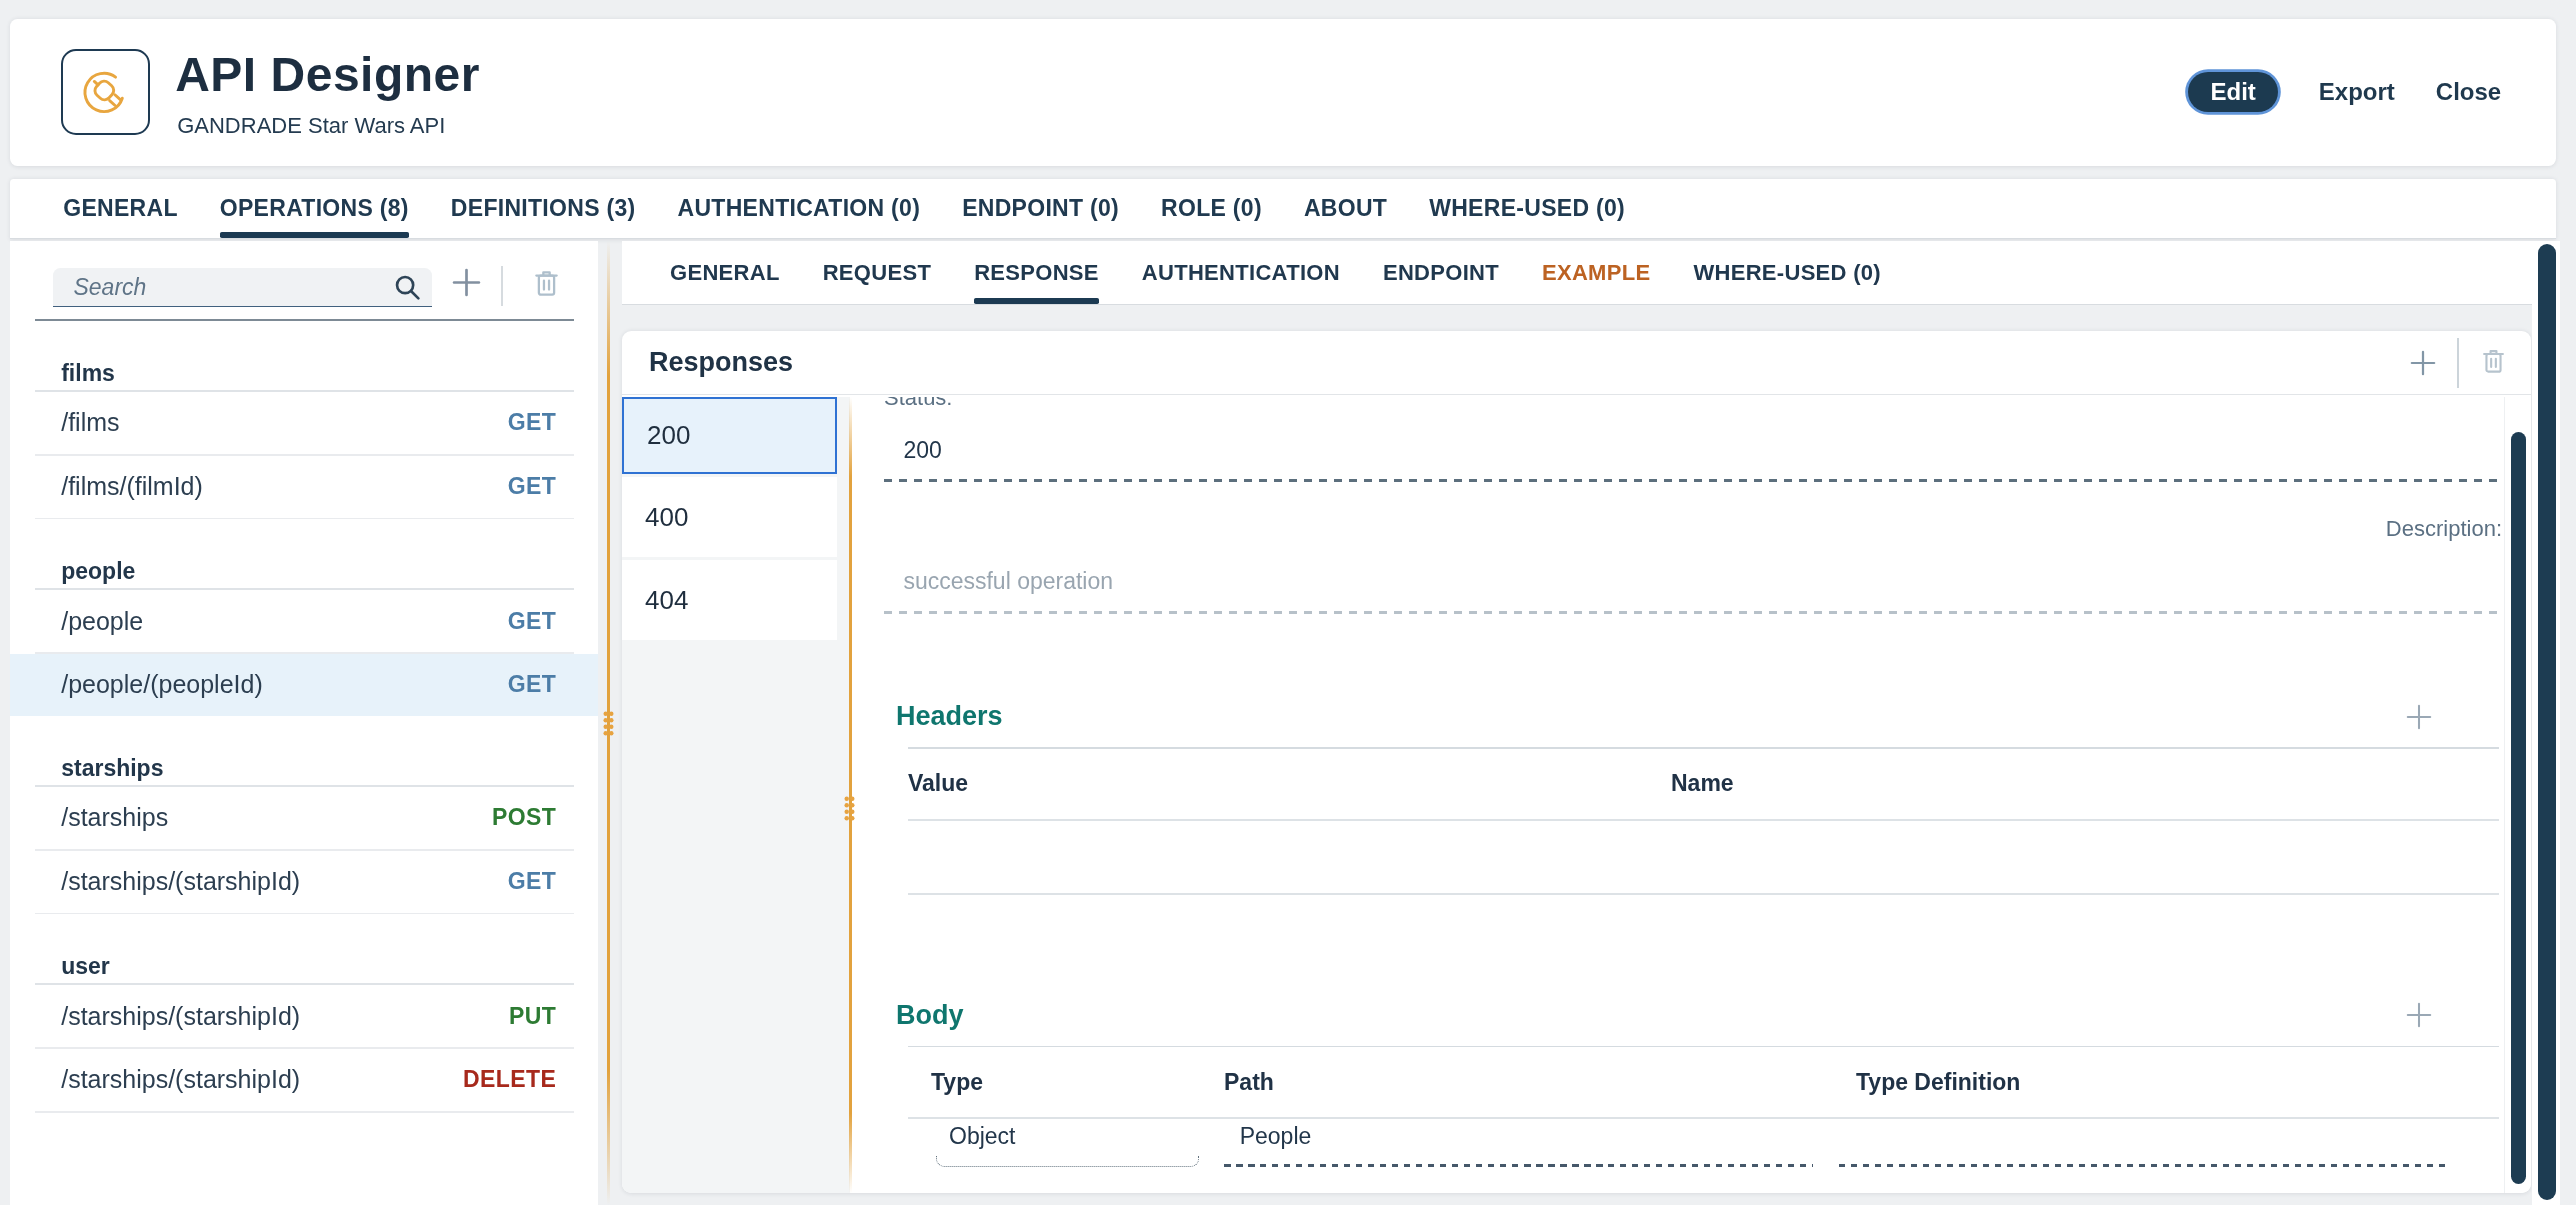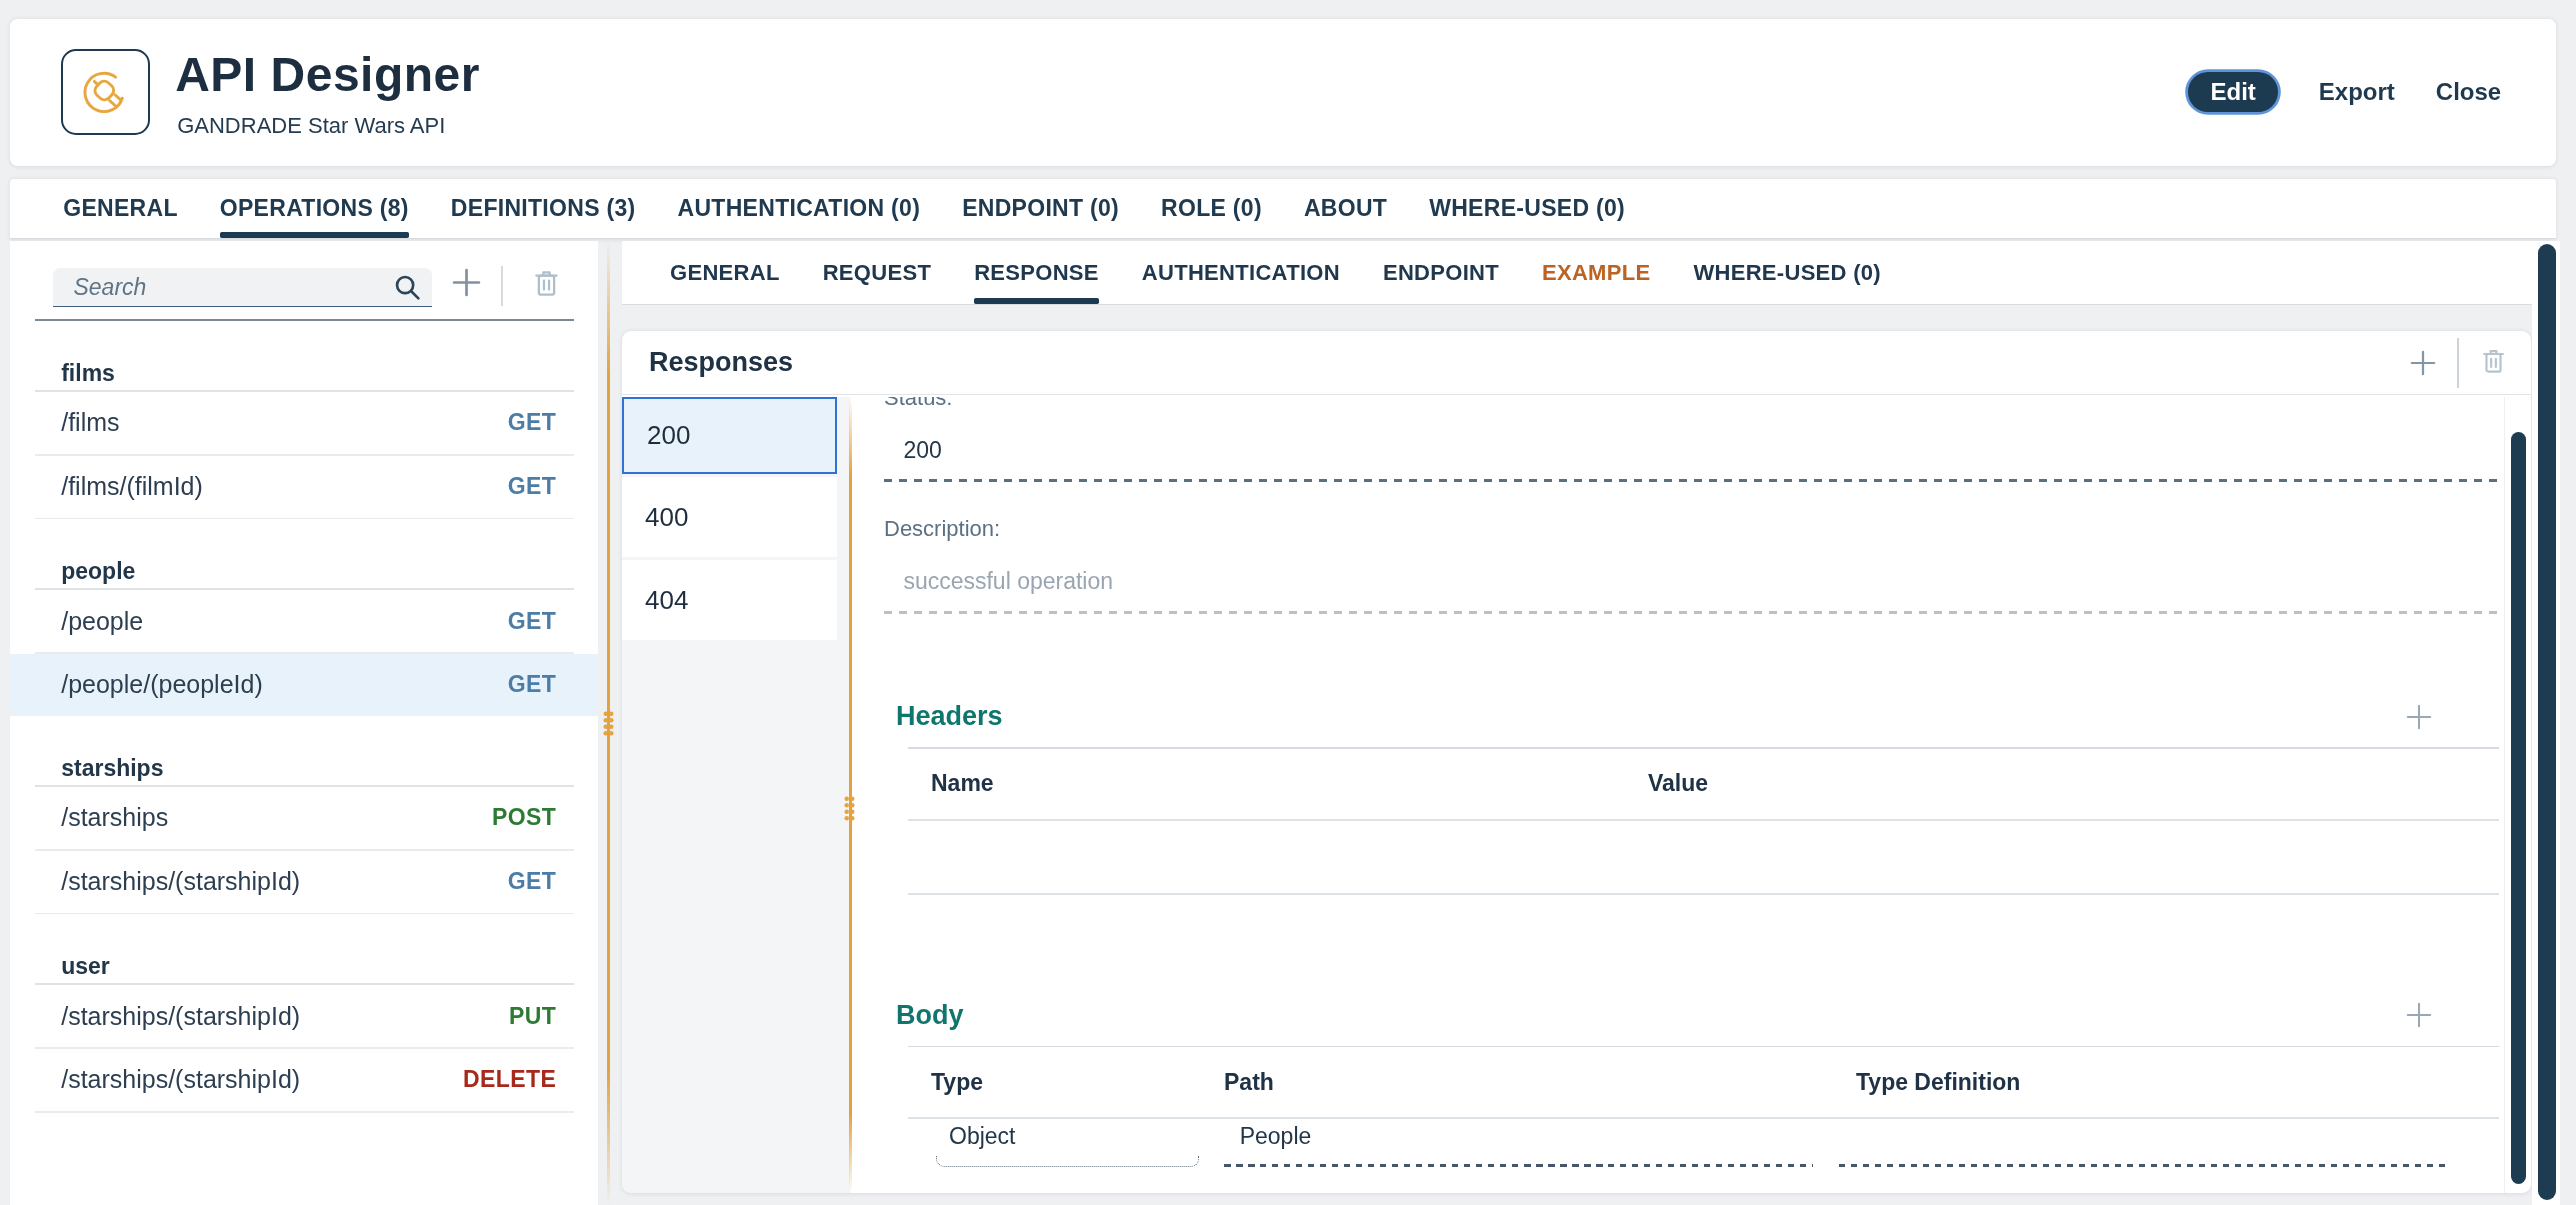--- a/index.html
+++ b/index.html
@@ -89,21 +89,21 @@
   .grip2 { left:221px; top:398px; }
 
   .detail { position:absolute; left:228px; right:29px; top:0; bottom:0; overflow:hidden; }
   .detail-inner { margin-top:-13px; padding:0 0 0 34px; }
   .f-label { font-size:22px; color:#5b7083; line-height:28px; }
   .f-value { margin:24px 0 0 19.4px; font-size:23px; color:#22364a; line-height:28px; }
   .f-value.placeholder { color:#99a5b0; }
   .dash { height:2.8px; margin-top:15px; }
   .dash-dark { background:repeating-linear-gradient(90deg,#5c6f7d 0 8.3px,transparent 8.3px 15px); }
   .dash-light { margin-top:16.6px; background:repeating-linear-gradient(90deg,#b7c1c9 0 8.3px,transparent 8.3px 15px); }
-  .desc-label { margin-top:33px; }
+  .desc-label { margin-top:33px;text-align:right; }
 
   .sec-head { display:flex; align-items:center; justify-content:space-between; padding-right:69px; }
   .sec-head.headers { margin-top:87px; }
   .sec-head.body { margin-top:105px; }
   .sec-title { font-size:27px; font-weight:700; color:#0f766e; margin-left:12px; }
   .sec-line { height:1.8px; background:#d5dbe0; margin:15px 2.8px 0 24px; }
   .row-line { height:1.8px; background:#dde2e6; margin:0 2.8px 0 24px; }
   .cols { margin-left:24px; display:grid; align-items:center; height:70px; }
   .cols.two { grid-template-columns:740px 1fr; }
   .cols.three { grid-template-columns:316px 632px 1fr; }
@@ -333,22 +333,22 @@
           <div class="sec-title">Headers</div>
           <div>
             <svg width="28" height="28" viewBox="0 0 30 30" fill="none" stroke="#9aa8b5" stroke-width="2.2" stroke-linecap="round">
               <line x1="15" y1="3" x2="15" y2="27"></line>
                 <line x1="3" y1="15" x2="27" y2="15"></line>
             </svg>
           </div>
         </div>
         <div class="sec-line"></div>
         <div class="cols two">
+          <div class="col-h" style="padding-left:0;">Value</div>
           <div class="col-h">Name</div>
-          <div class="col-h" style="padding-left:0;">Value</div>
         </div>
         <div class="row-line"></div>
         <div class="empty-row"></div>
         <div class="row-line"></div>
 
         <div class="sec-head body">
           <div class="sec-title">Body</div>
           <div>
             <svg width="28" height="28" viewBox="0 0 30 30" fill="none" stroke="#9aa8b5" stroke-width="2.2" stroke-linecap="round">
               <line x1="15" y1="3" x2="15" y2="27"></line>

